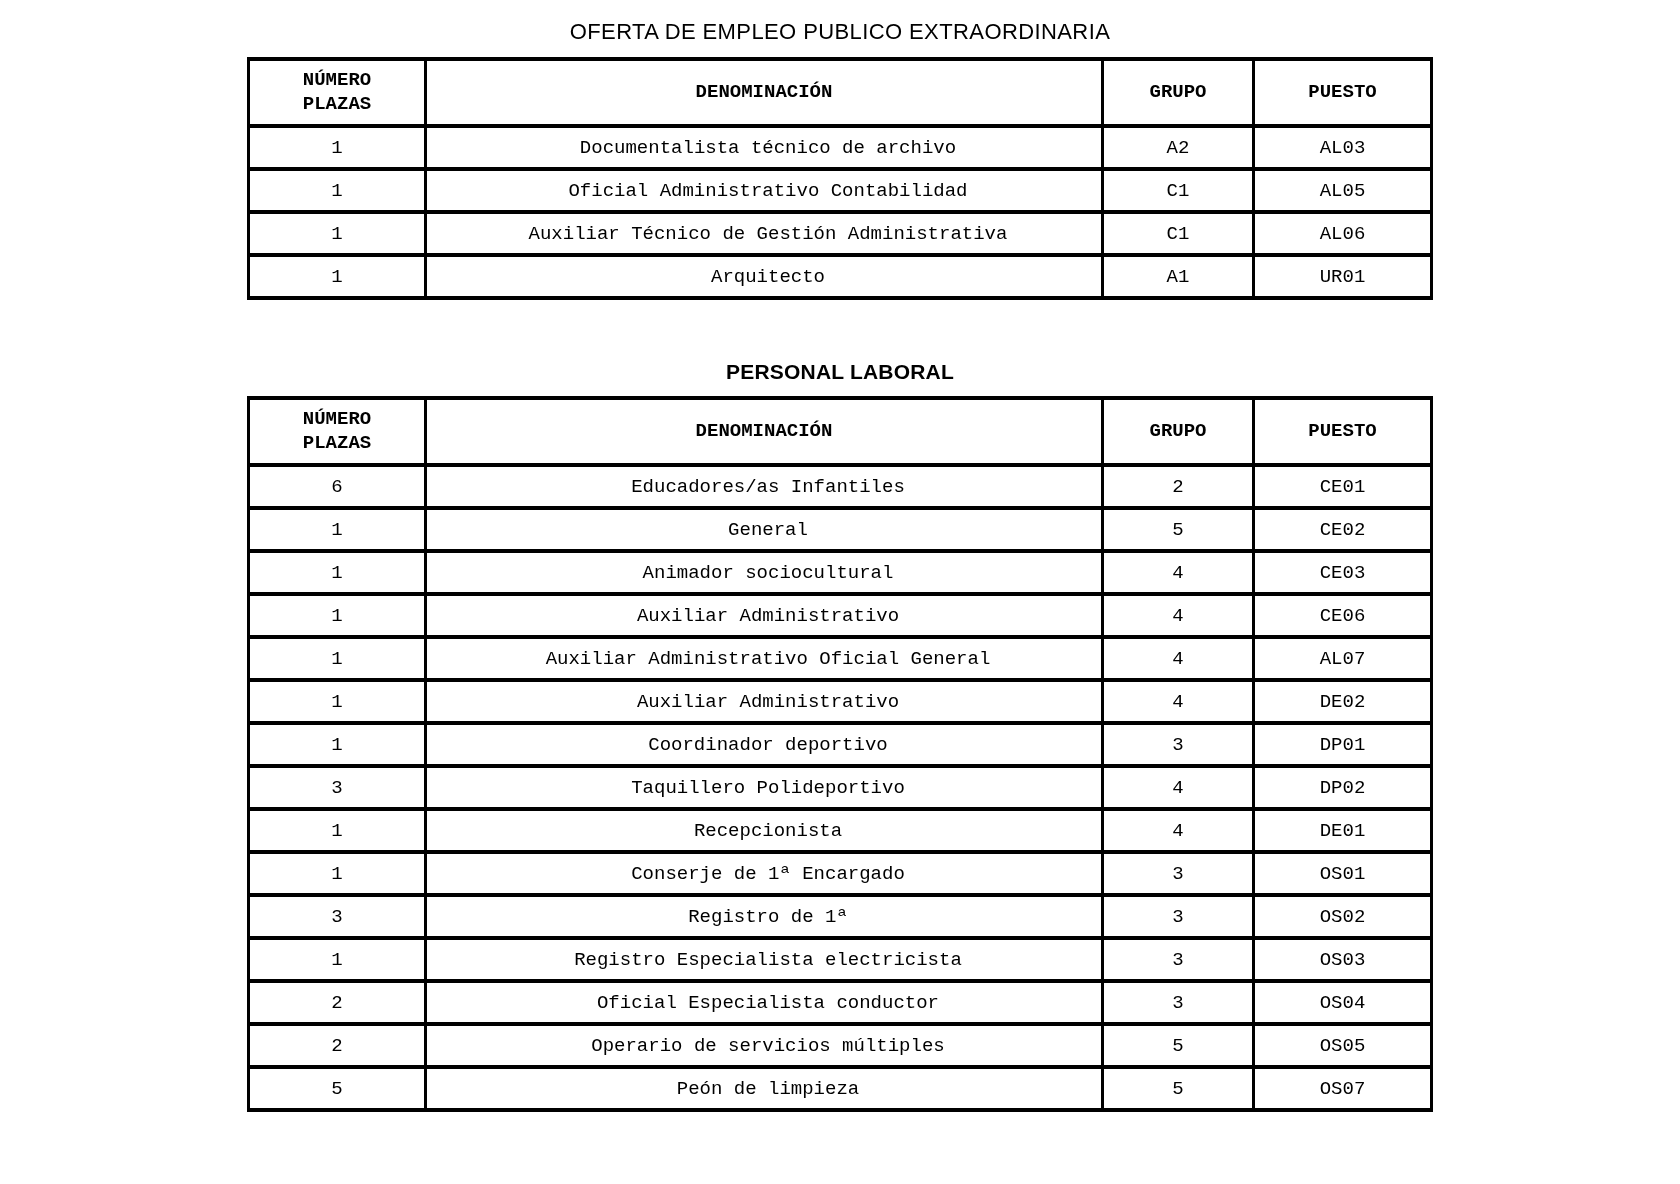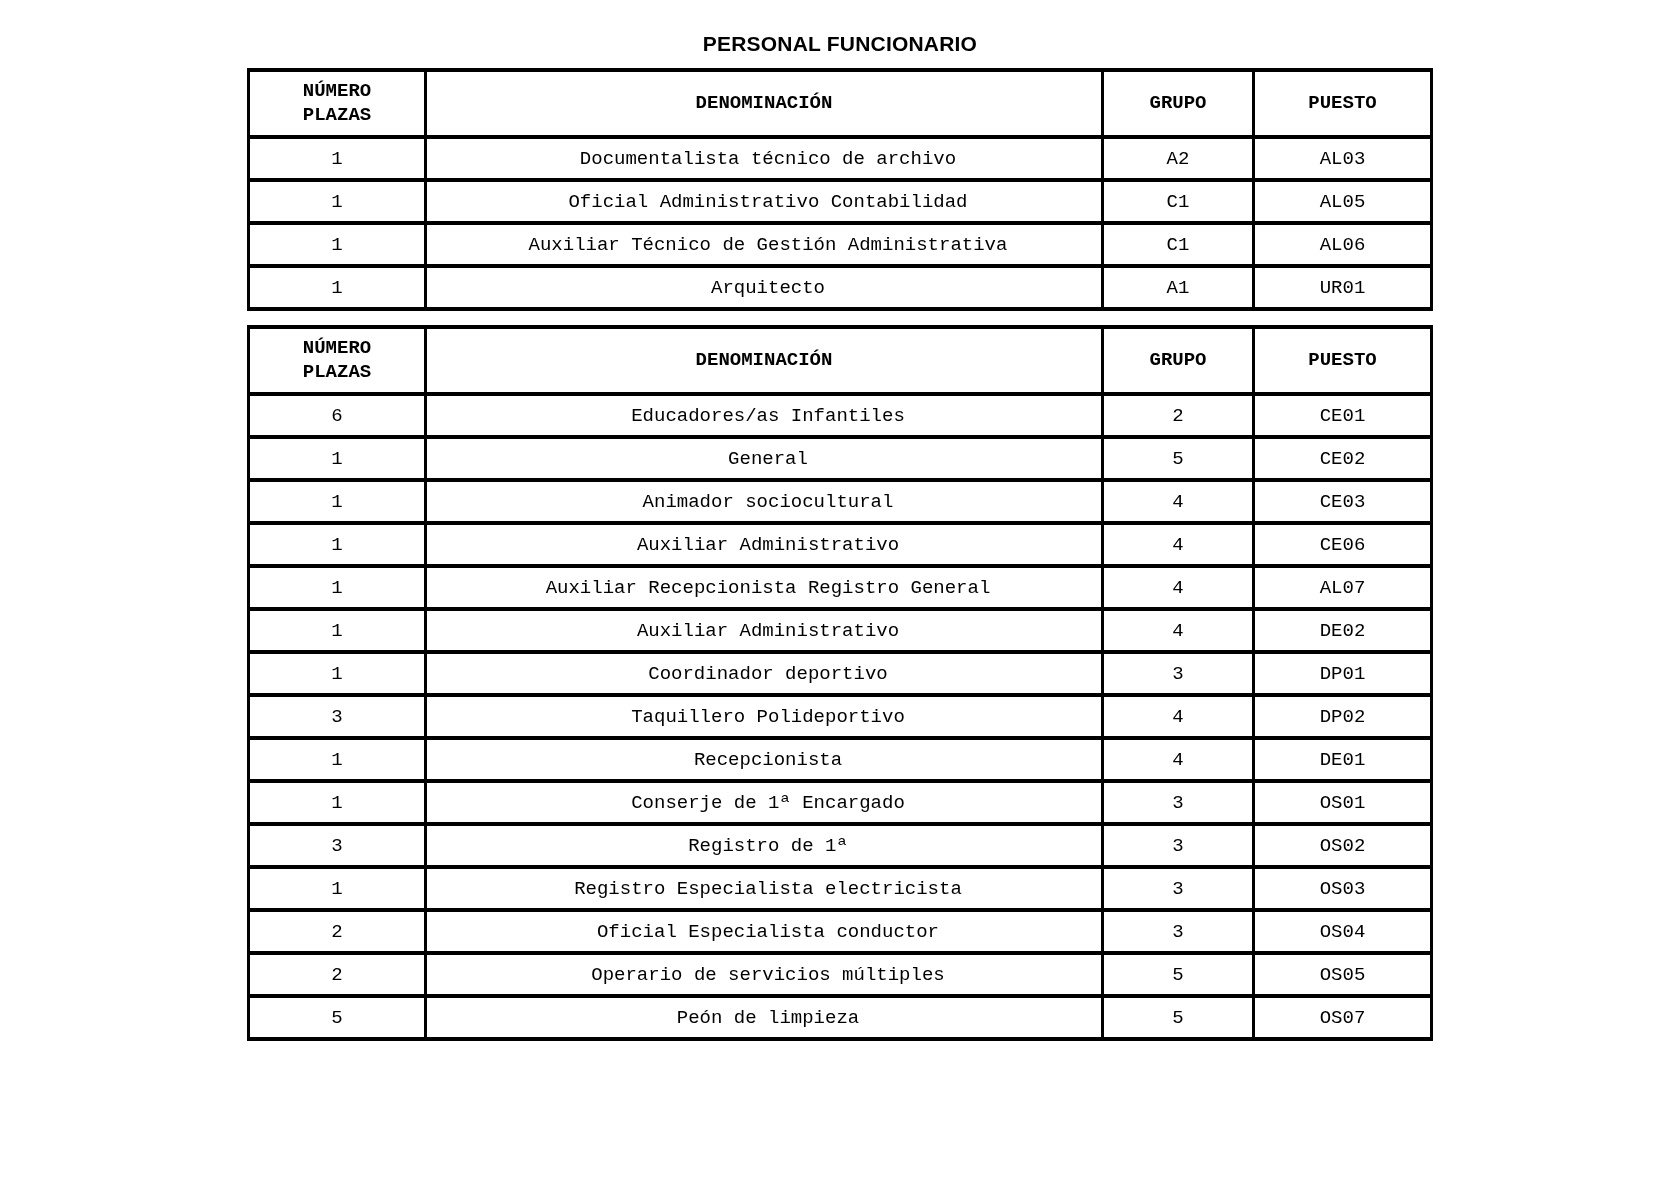--- a/index.html
+++ b/index.html
@@ -82,23 +82,23 @@
   }
   .doc-table th:first-child .th-inner {
     max-width: 125px;
   }
 </style>
 </head>
 <body>
 
 <div class="page">
 
+  <h1 class="doc-title">OFERTA DE EMPLEO PUBLICO EXTRAORDINARIA</h1>
 
   <section class="section-funcionario">
-    <h2 class="section-heading">PERSONAL FUNCIONARIO</h2>
     <table class="doc-table">
       <colgroup>
         <col class="col-numero">
           <col class="col-denom">
           <col class="col-grupo">
           <col class="col-puesto">
       </colgroup>
       <thead>
         <tr>
             <th><span class="th-inner">NÚMERO PLAZAS</span></th>
@@ -130,20 +130,21 @@
             <td>1</td>
             <td>Arquitecto</td>
             <td>A1</td>
             <td>UR01</td>
           </tr>
         </tbody>
     </table>
   </section>
 
   <section class="section-laboral">
+    <h2 class="section-heading">PERSONAL LABORAL</h2>
     <table class="doc-table">
       <colgroup>
         <col class="col-numero">
           <col class="col-denom">
           <col class="col-grupo">
           <col class="col-puesto">
       </colgroup>
       <thead>
         <tr>
             <th><span class="th-inner">NÚMERO PLAZAS</span></th>
@@ -172,21 +173,21 @@
             <td>CE03</td>
           </tr>
           <tr>
             <td>1</td>
             <td>Auxiliar Administrativo</td>
             <td>4</td>
             <td>CE06</td>
           </tr>
           <tr>
             <td>1</td>
-            <td>Auxiliar Recepcionista Registro General</td>
+            <td>Auxiliar Administrativo Oficial General</td>
             <td>4</td>
             <td>AL07</td>
           </tr>
           <tr>
             <td>1</td>
             <td>Auxiliar Administrativo</td>
             <td>4</td>
             <td>DE02</td>
           </tr>
           <tr>

